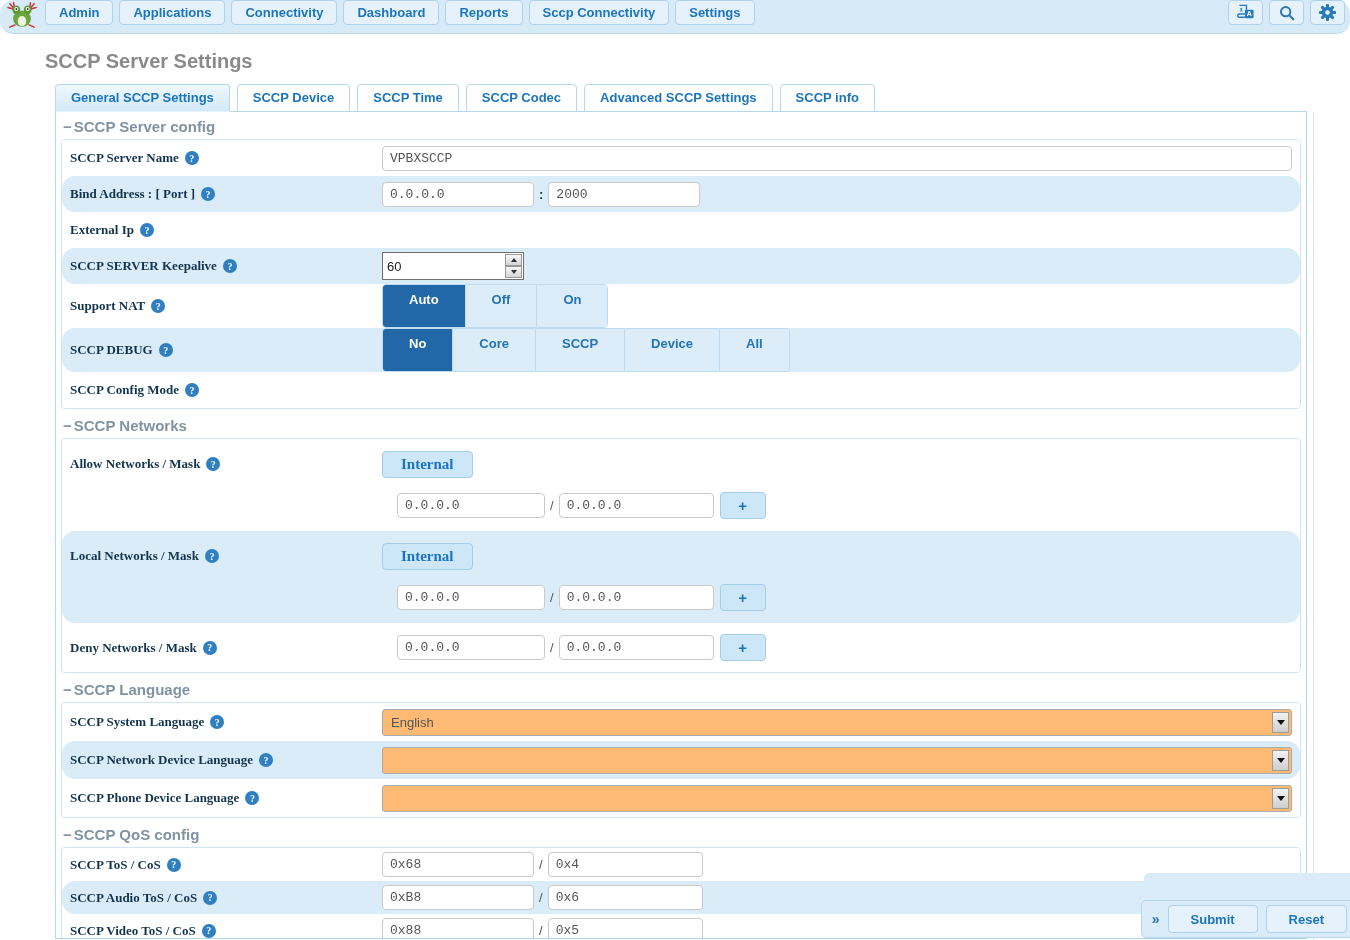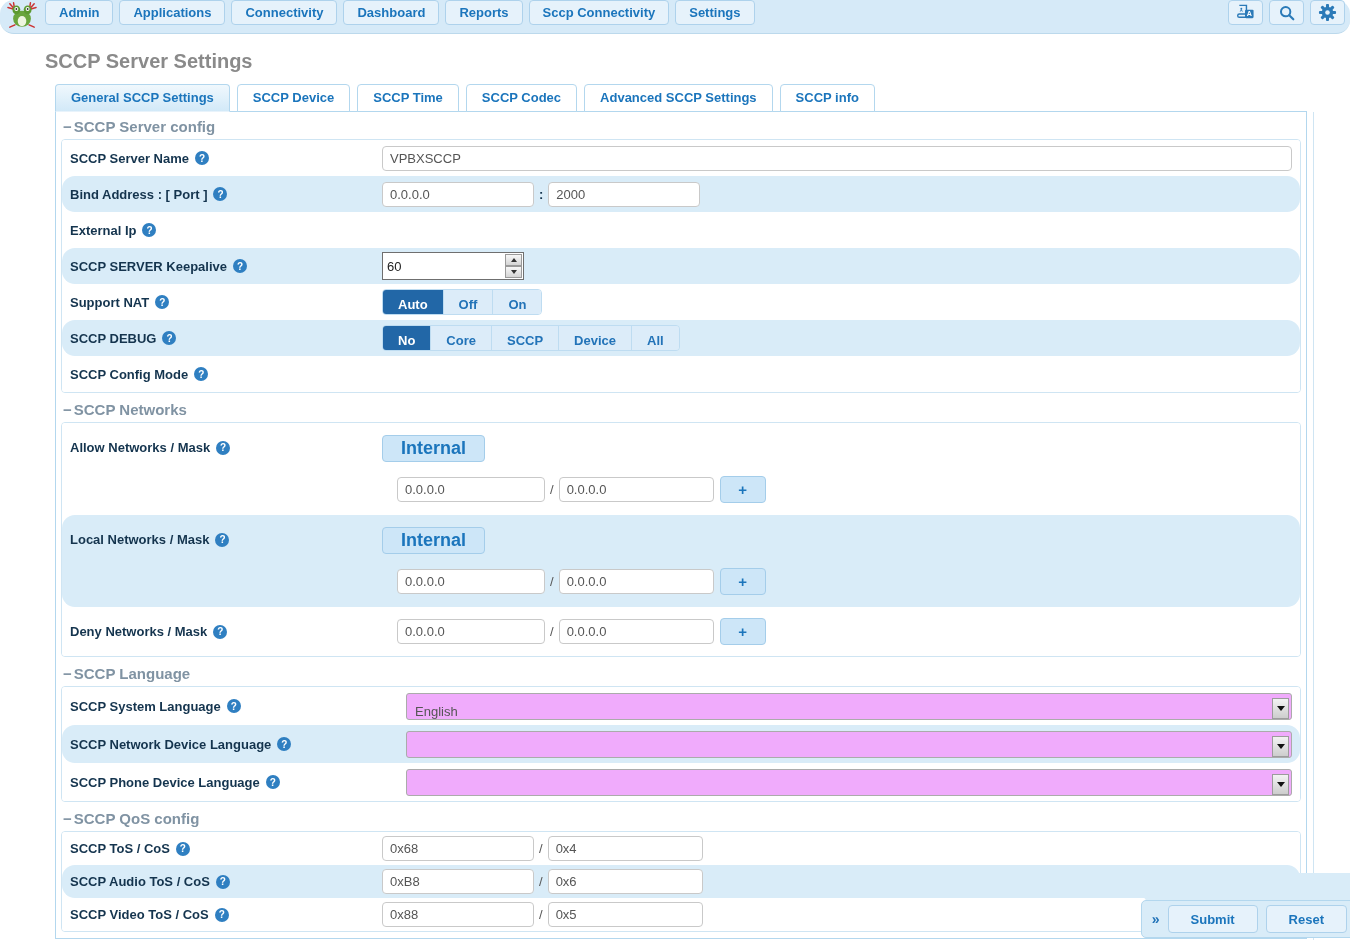--- a/index.html
+++ b/index.html
@@ -43,72 +43,72 @@
   .outer-line { position: absolute; left: 1313px; top: 112px; width: 1px; height: 828px; background: #cfe5f3; }
   
   .section-title { margin: 8px 0 4px 2px; font-size: 15px; font-weight: bold; color: #8093a3; display: flex; align-items: center; }
   .section-title.first { margin-top: 2px; }
   .dash { margin-right: 2px; cursor: pointer; font-weight: bold; }
   .fieldset { border: 1px solid #cfe5f3; border-radius: 4px; overflow: hidden; }
   .row { display: flex; align-items: center; min-height: 36px; padding: 0 8px; background: #fff; }
   .row.alt { background: #d9ecf8; border-radius: 13px; }
   .label-cell {
     width: 312px; flex: none; font-size: 13px; font-weight: bold; color: #14344e;
-    display: flex; align-items: center; gap: 6px;
+    display: flex; align-items: center; gap: 6px; font-family: Liberation Serif, serif;
   }
   .help {
     width: 14px; height: 14px; flex: none; border-radius: 50%;
     background: #2f7fc1; color: #fff; font-size: 10px; font-weight: bold;
     display: inline-flex; align-items: center; justify-content: center; cursor: pointer;
   }
   .controls { display: flex; align-items: center; flex: 1; }
   .text-input {
     height: 25px; border: 1px solid #c9c9c9; border-radius: 4px; background: #fff;
-    padding: 0 7px; font-size: 13px; color: #555; font-family: Liberation Sans, sans-serif; outline: none;
+    padding: 0 7px; font-size: 13px; color: #555; font-family: Liberation Mono, monospace; outline: none;
   }
   .text-input::placeholder { color: #a5a5a5; }
   .grow { flex: 1; }
   .w-ip { width: 152px; }
   .sep { margin: 0 5px; font-size: 13px; color: #555; }
   .sep.bold { font-weight: bold; color: #14344e; }
   
   .num-box { display: flex; width: 142px; height: 28px; border: 1px solid #6f6f6f; background: #fff; align-items: stretch; }
   .num-val { flex: 1; border: none; outline: none; font-size: 13px; padding: 0 4px; color: #222; font-family: inherit; min-width: 0; }
   .spinner { width: 17px; display: flex; flex-direction: column; margin: 1px; }
   .spin-btn { flex: 1; background: linear-gradient(#f8f8f8, #d5d5d5); border: 1px solid #9a9a9a; display: flex; align-items: center; justify-content: center; cursor: pointer; }
   .tri-up { width: 0; height: 0; border-left: 3px solid transparent; border-right: 3px solid transparent; border-bottom: 4px solid #333; }
   .tri-down { width: 0; height: 0; border-left: 3px solid transparent; border-right: 3px solid transparent; border-top: 4px solid #333; }
   
   .btn-group { display: inline-flex; border: 1px solid #bedcf1; border-radius: 4px; overflow: hidden; }
   .opt {
-    padding: 0 15px; height: 24px; line-height: 29px; font-size: 13px; font-weight: bold;
+    padding: 0 26px; height: 42px; line-height: 29px; font-size: 13px; font-weight: bold;
     color: #2273b8; background: #dcecf9; border-left: 1px solid #bedcf1; cursor: pointer;
   }
   .opt:first-child { border-left: none; }
   .opt.selected { background: #2267a7; color: #fff; }
   
   .row.net { align-items: center; padding-top: 12px; padding-bottom: 12px; }
   .net-controls { display: flex; flex-direction: column; gap: 14px; flex: 1; }
   .internal-btn {
     height: 27px; padding: 0 18px; align-self: flex-start;
     background: #cde6f8; border: 1px solid #a4cdea; border-radius: 4px;
-    color: #1b75bc; font-weight: bold; font-size: 18px; cursor: pointer;
+    color: #1b75bc; font-weight: bold; font-size: 15px; cursor: pointer; font-family: Liberation Serif, serif;
   }
   .net-inputs { display: flex; align-items: center; margin-left: 15px; }
   .plus-btn {
     width: 46px; height: 27px; margin-left: 6px;
     background: #cde6f8; border: 1px solid #a4cdea; border-radius: 4px;
     color: #1b75bc; font-weight: bold; font-size: 15px; cursor: pointer;
   }
   .row.net-single { min-height: 49px; }
   
   .row.lang { min-height: 38px; }
   .select-box {
-    display: flex; align-items: flex-end; height: 27px; flex: 1;
-    border: 1px solid #ababab; border-radius: 3px; background: #f0abfc; cursor: pointer; margin-left: 24px;
+    display: flex; align-items: center; height: 27px; flex: 1;
+    border: 1px solid #ababab; border-radius: 3px; background: #fdba74; cursor: pointer;
   }
   .select-text { flex: 1; padding: 0 8px; font-size: 13px; color: #555; }
   .select-arrow {
     width: 17px; height: 21px; margin-right: 2px; flex: none;
     background: linear-gradient(#f3f3f3, #cdcdcd); border: 1px solid #9c9c9c;
     display: flex; align-items: center; justify-content: center;
   }
   .tri-sel { width: 0; height: 0; border-left: 4px solid transparent; border-right: 4px solid transparent; border-top: 5px solid #111; }
   
   .row.qos { min-height: 33px; }

